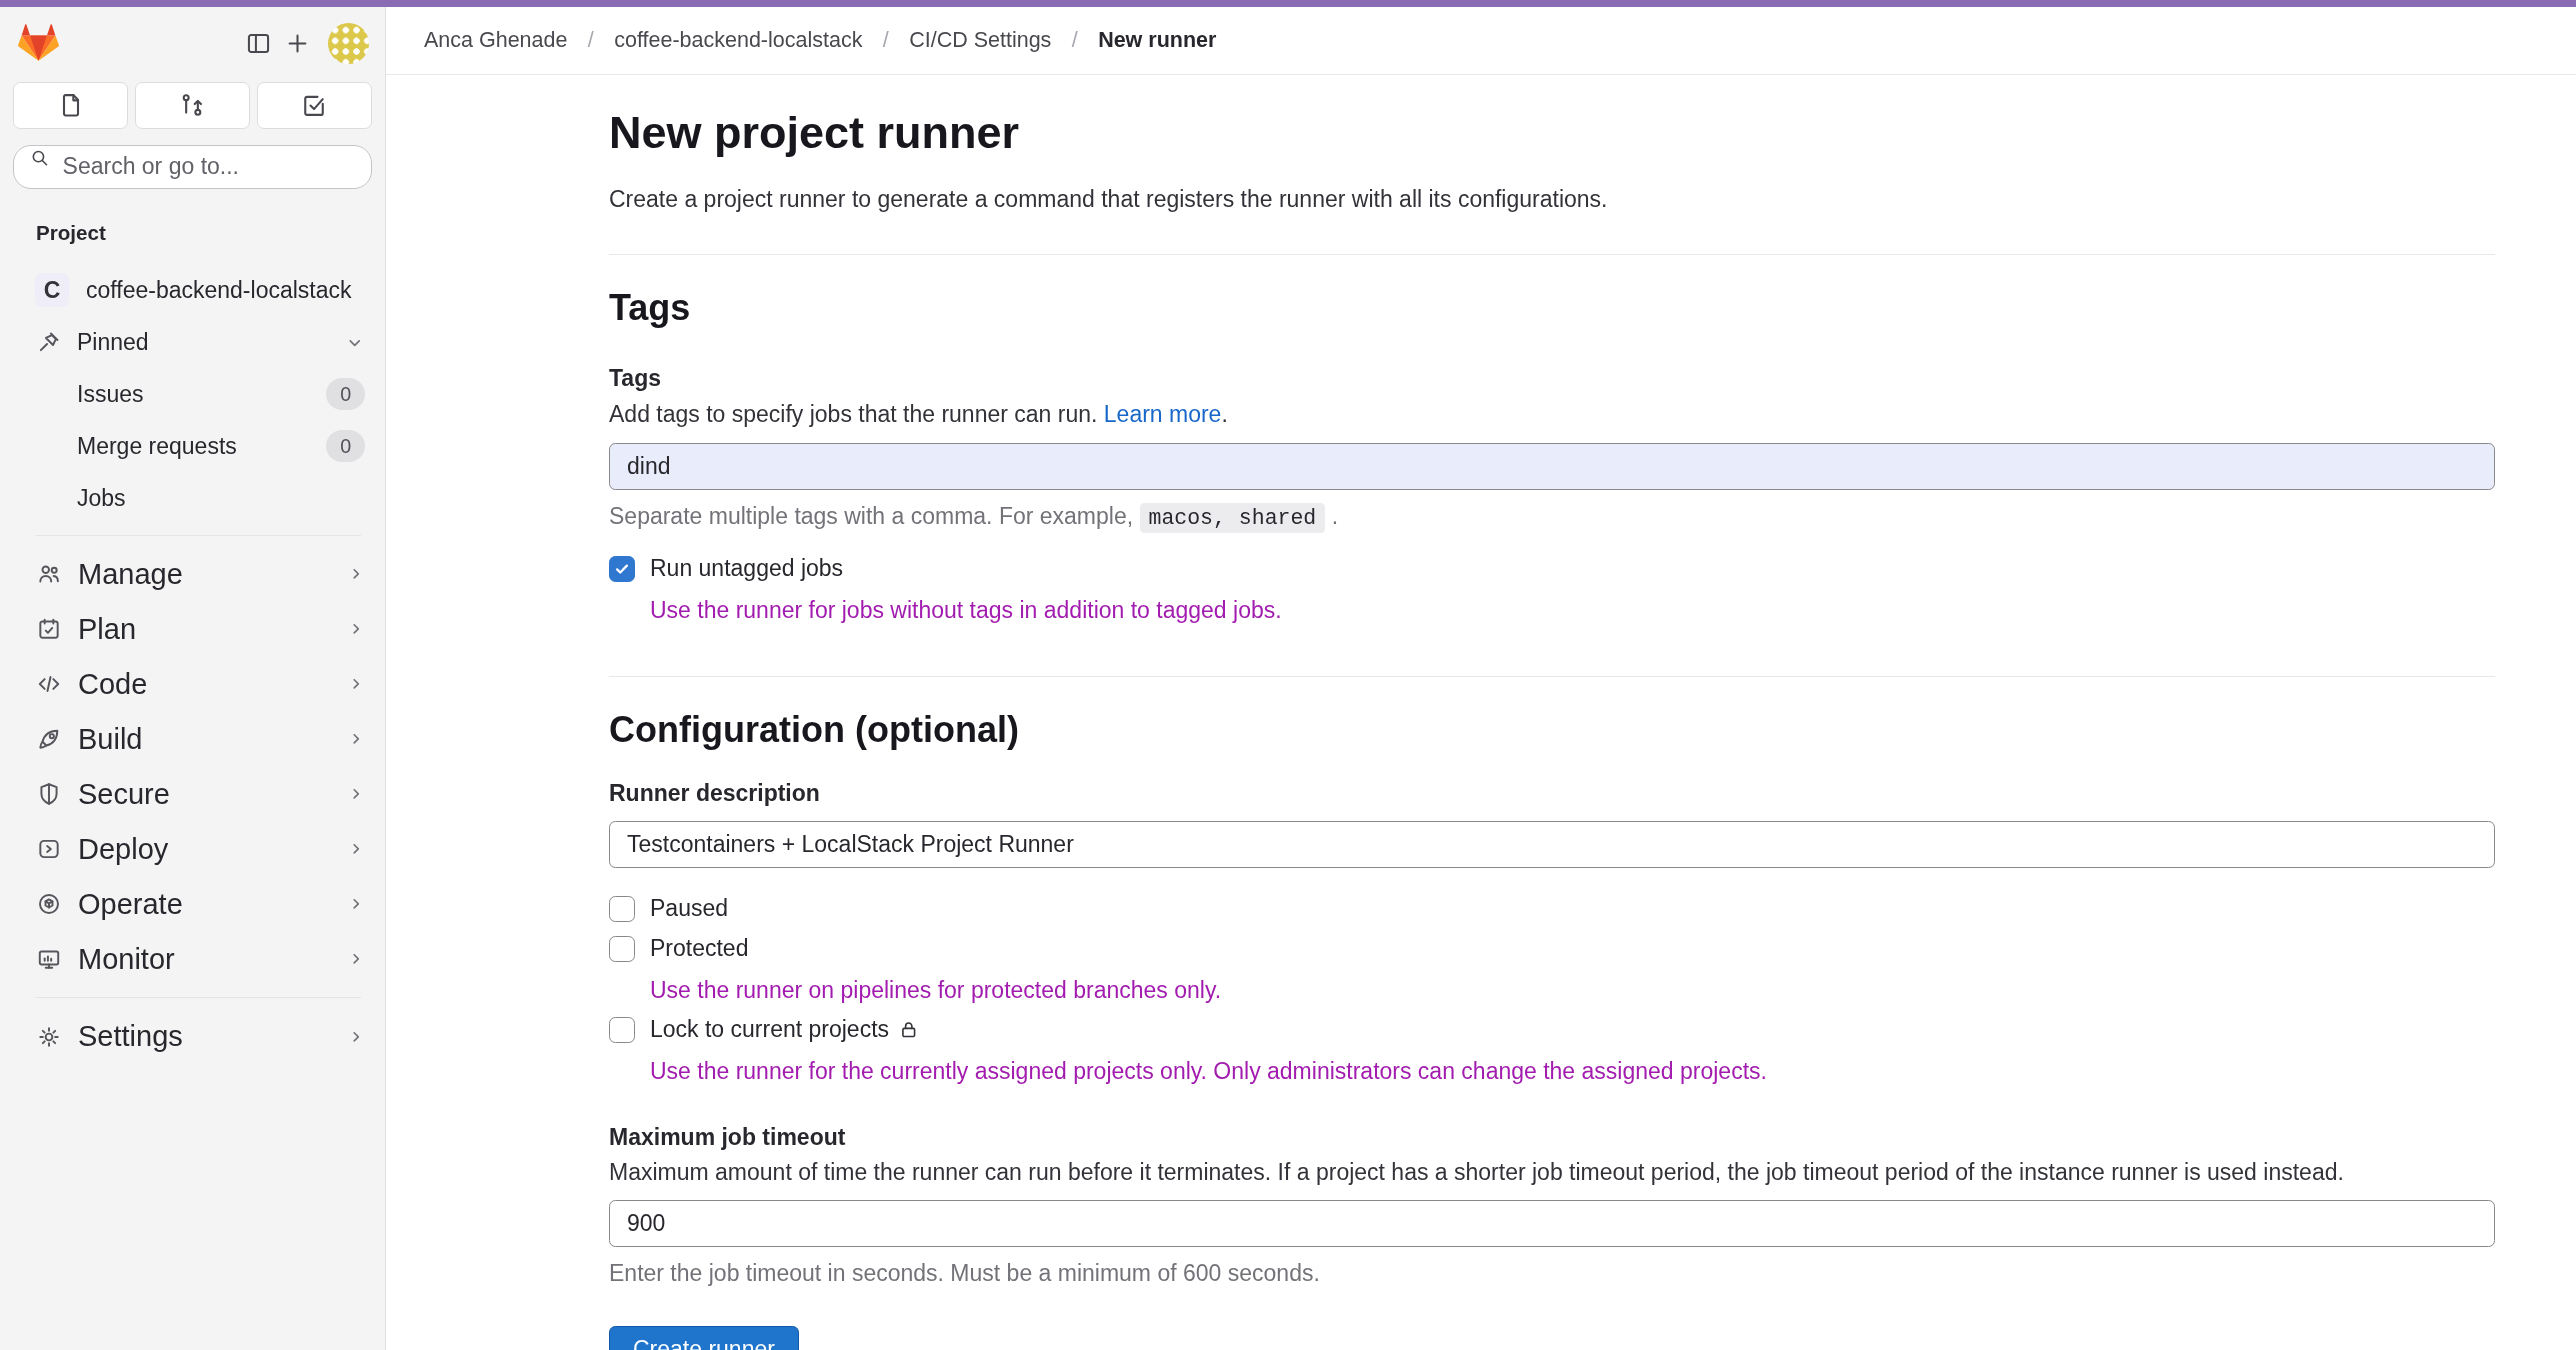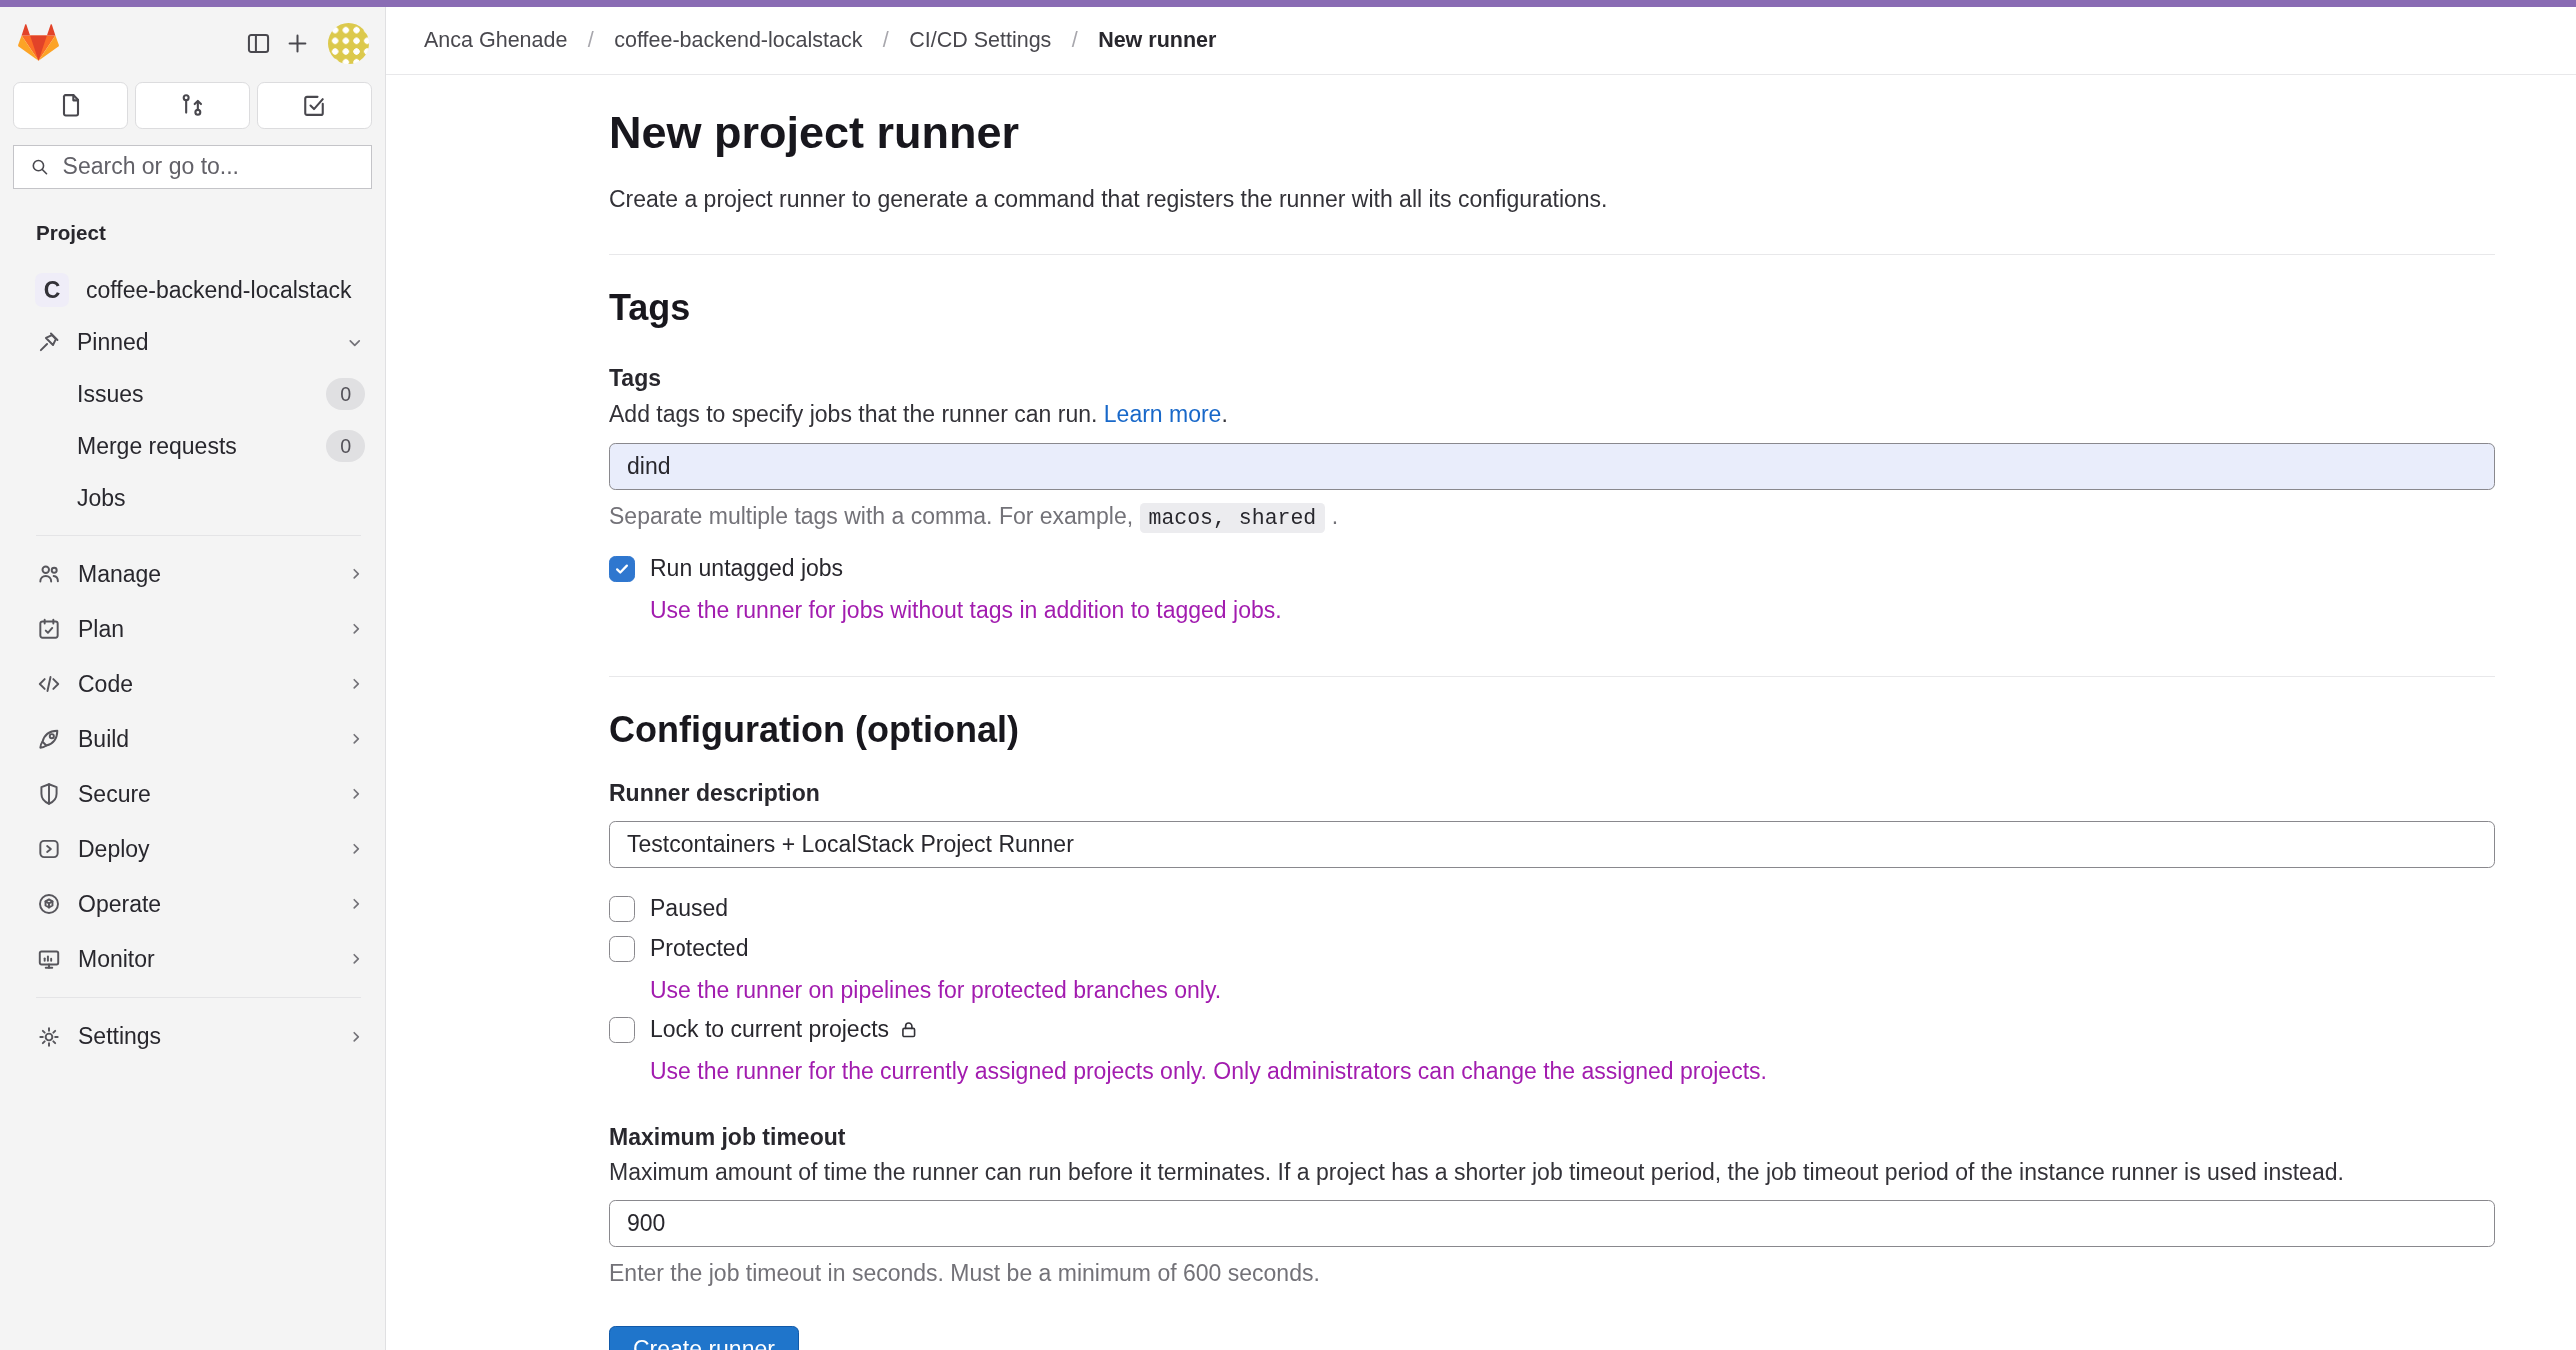--- a/index.html
+++ b/index.html
@@ -17,42 +17,42 @@
   .sb-iconbtn { width:39px; height:39px; display:flex; align-items:center; justify-content:center;
     color:#49484e; border-radius:7.2px; cursor:pointer; }
   .sb-avatar { width:41px; height:41px; border-radius:50%; margin-left:10.7px; cursor:pointer;
     background-color:#dcc94c;
     background-image:radial-gradient(#ffffff 2.9px, rgba(255,255,255,0) 3.4px);
     background-size:10.7px 10.7px; background-position:1.8px 1.8px; }
   .sb-shortcuts { display:flex; gap:7.2px; padding:0 13.4px; margin-top:1.8px; }
   .sb-shortcuts .shortcut { flex:1; height:47px; background:#fff; border:0.9px solid #dcdcde;
     border-radius:7.2px; display:flex; align-items:center; justify-content:center; color:#49484e; cursor:pointer; }
   .sb-search { margin:16px 13.4px 0 13.4px; height:44px; background:#fff; border:0.9px solid #c4c4c8;
-    border-radius:0; display:flex; align-items:center; gap:11.6px; padding:0 15px; cursor:text; }
+    border-radius:18px; display:flex; gap:11.6px; padding:0 15px; cursor:text; }
   .sb-search input { border:none; outline:none; background:transparent; font-size:23px; color:#626168;
     font-family:inherit; width:100%; }
   .sb-search input::placeholder { color:#626168; }
   .sb-scroll { flex:1; padding-bottom:18px;padding-left:12px; }
   .sb-section-label { margin:32px 0 0 24px; font-size:20.6px; font-weight:700; color:#28272d; }
   .sb-project { display:flex; align-items:center; margin-top:19.7px; height:52px; padding-left:23px; cursor:pointer; }
   .sb-project-avatar { width:34px; height:34px; border-radius:7.2px; background:#efedf8;
     display:flex; align-items:center; justify-content:center; font-size:23px; font-weight:600; color:#333238; }
   .sb-project-name { margin-left:17px; font-size:23px; color:#28272d; }
   .sb-row { display:flex; align-items:center; height:52px; padding:0 19.7px 0 24px; cursor:pointer; }
   .sb-row .ic { color:#57565c; }
   .sb-row-label { margin-left:15px; font-size:23px; color:#28272d; }
   .sb-row .chev { margin-left:auto; color:#737278; }
   .sb-subitem { display:flex; align-items:center; height:52px; padding:0 19.7px 0 65px; cursor:pointer; }
   .sb-subitem-label { font-size:23px; color:#28272d; }
   .badge { margin-left:auto; min-width:39px; height:32px; padding:0 11.6px; background:#e0e0e2;
     color:#535158; font-size:19.7px; border-radius:16px; display:flex; align-items:center; justify-content:center; }
   .sb-divider { border:none; border-top:0.9px solid #e4e4e6; margin:10.7px 24px; }
   .nav-row { display:flex; align-items:center; height:55px; padding:0 19.7px 0 24px; cursor:pointer; border-radius:7.2px; }
   .nav-row .ic { color:#57565c; }
-  .nav-label { margin-left:16px; font-size:23px; color:#28272d; }
+  .nav-label { margin-left:16px; font-size:29px; color:#28272d; }
   .nav-row .chev { margin-left:auto; color:#737278; }
 
   
   .main { flex:1; display:flex; flex-direction:column; background:#fff; }
   .breadcrumb-bar { height:68px; display:flex; align-items:center; padding-left:38px;
     border-bottom:0.9px solid #e8e8ea; font-size:21.5px;gap:7px; }
   .crumb { color:#49484e; cursor:pointer; }
   .crumb-sep { color:#a8a7ad; margin:0 13.4px; }
   .crumb-current { color:#28272d; font-weight:700; }
   .content { flex:1; overflow:hidden; }

